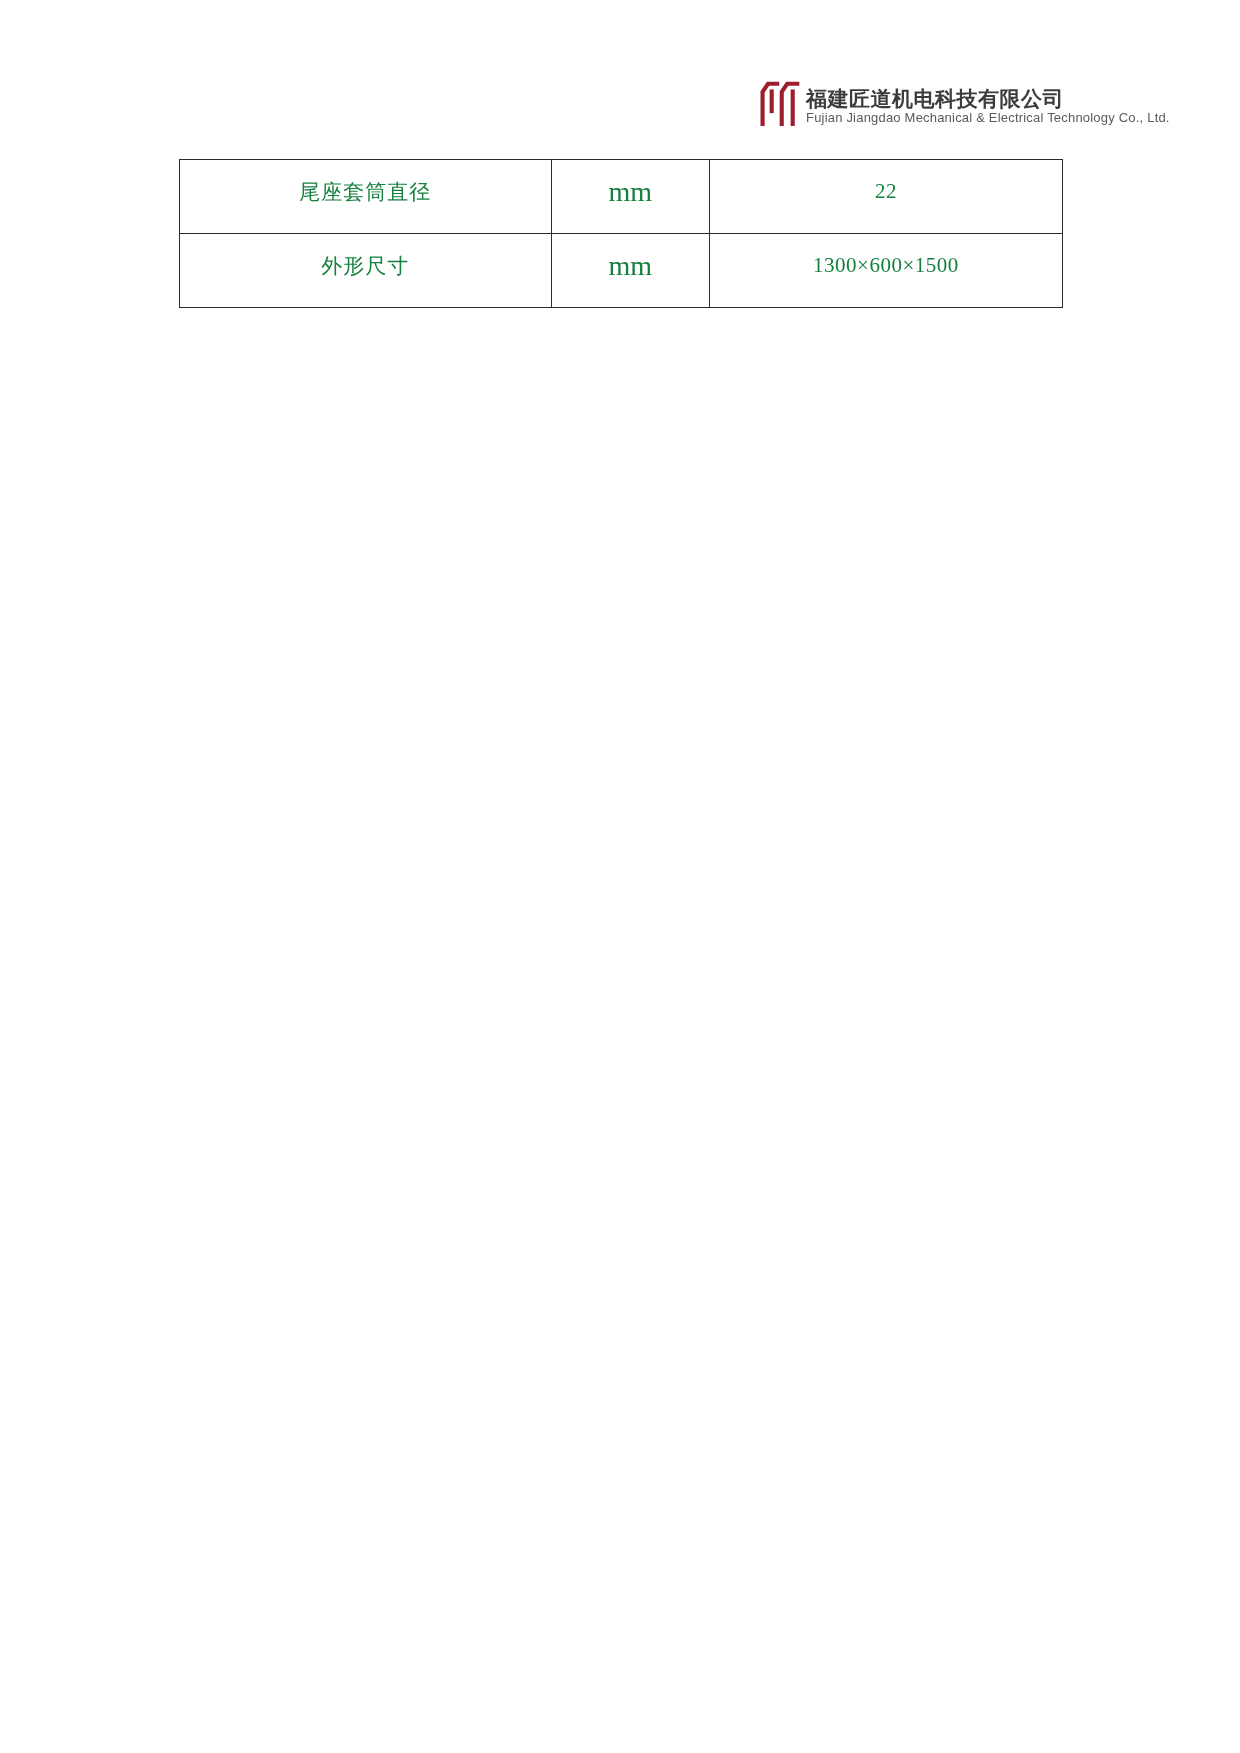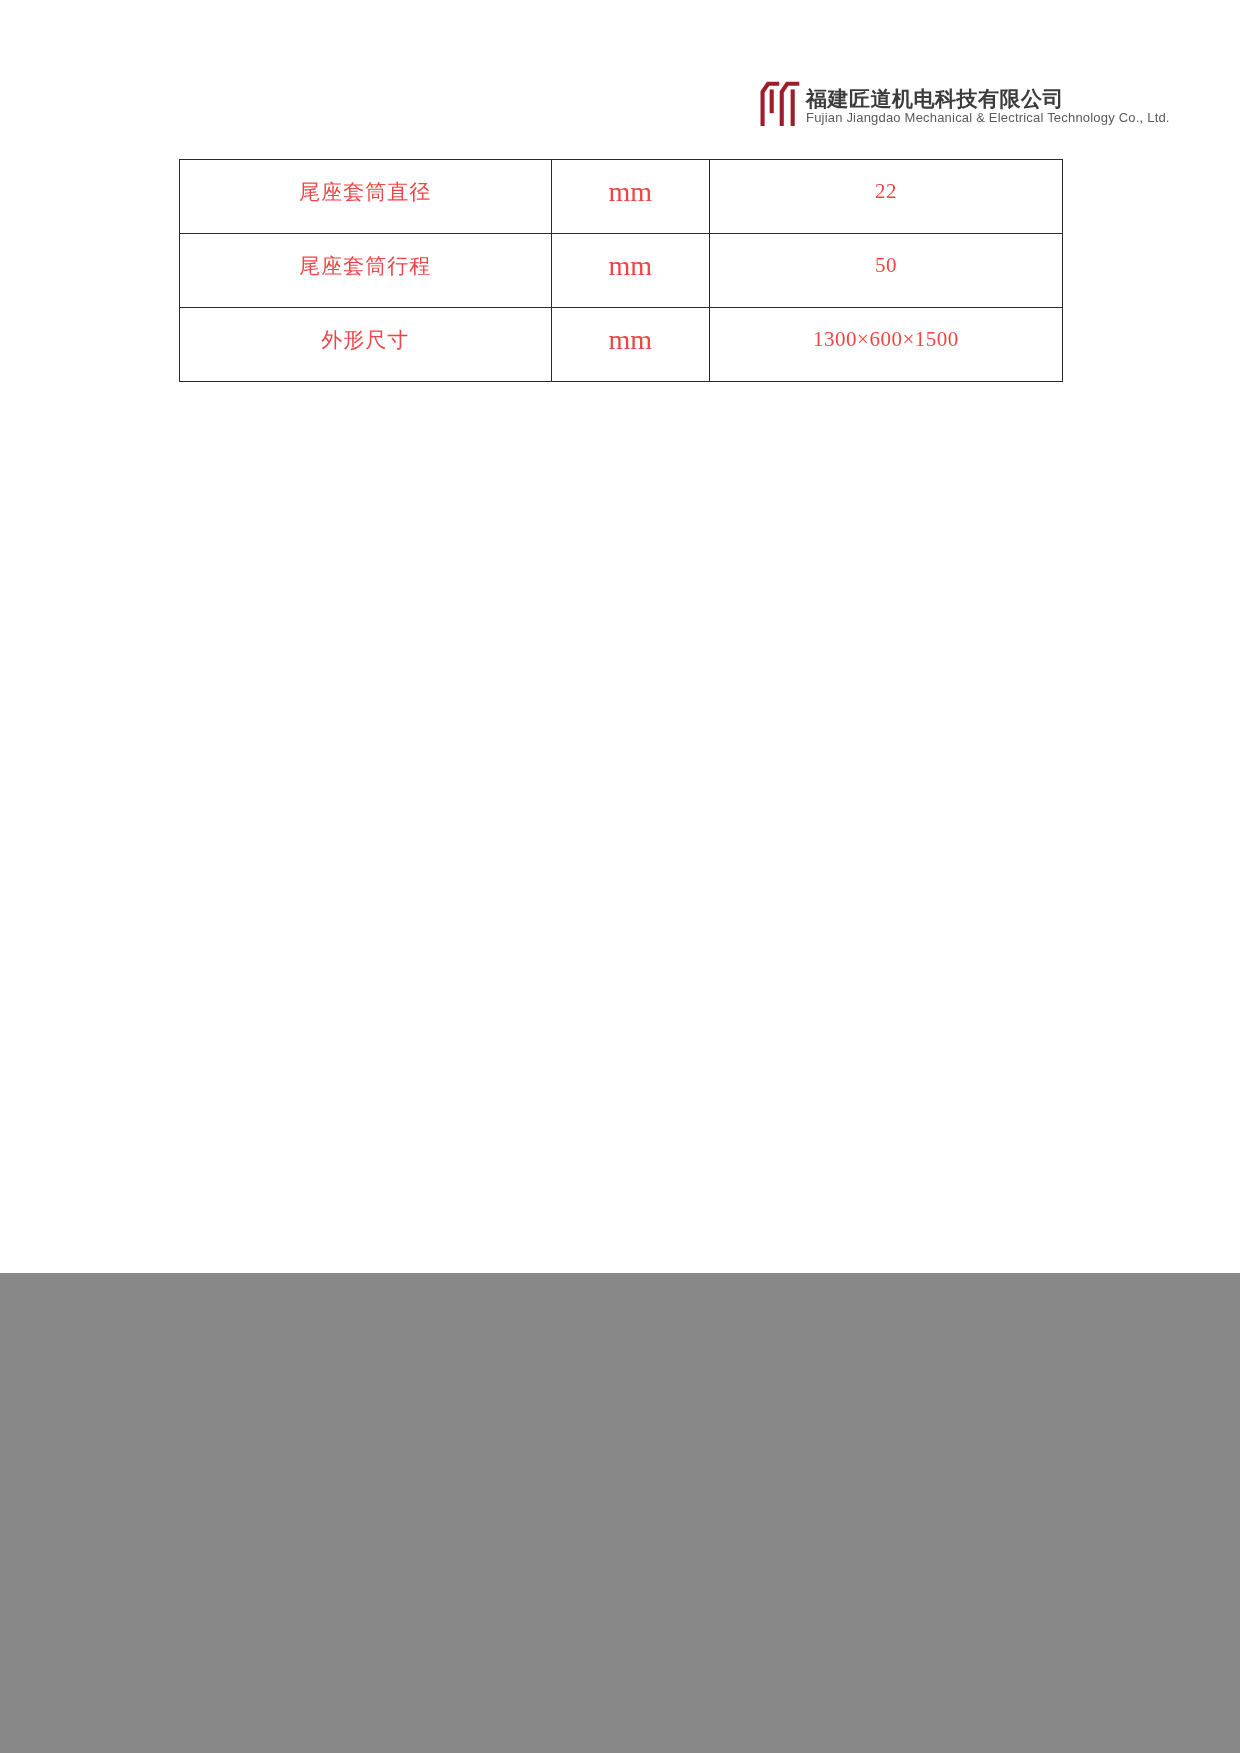--- a/index.html
+++ b/index.html
@@ -1,20 +1,20 @@
 <!DOCTYPE html>
 <html><head>
 <meta charset="utf-8">
 <style>
   * { margin: 0; padding: 0; box-sizing: border-box; }
   html, body { background: #888; }
   .page {
     position: relative;
     width: 1240px;
-    height: 1273px;
+    height: 1753px;
     background: #ffffff;
     margin: 0 auto;
     overflow: hidden;
     font-family: "Liberation Serif", "DejaVu Serif", serif;
     color: #1a1a1a;
   }
 
   
   .logo {
     position: absolute;
@@ -60,21 +60,21 @@
   .spec-table col.c-name  { width: 42.1%; }
   .spec-table col.c-unit  { width: 17.9%; }
   .spec-table col.c-value { width: 40.0%; }
   .spec-table td {
     border: 1px solid #2b2b2b;
     height: 74px;
     text-align: center;
     vertical-align: middle;
     padding: 0 4px 10px 4px;
     font-size: 21px;
-    color: #ef4444;
+    color: #15803d;
     overflow: hidden;
     white-space: nowrap;
   }
   .spec-table td.name  { letter-spacing: 1px; }
   .spec-table td.unit  { font-size: 28px; }
   .spec-table td.value { font-size: 21px; letter-spacing: 0.5px; margin-left: 26px; }
 </style>
 </head>
 <body>
 
@@ -99,25 +99,20 @@
         <col class="c-unit">
         <col class="c-value">
       </colgroup>
     <tbody>
       <tr>
         <td class="name">尾座套筒直径</td>
         <td class="unit">mm</td>
         <td class="value">22</td>
       </tr>
       <tr>
-        <td class="name">尾座套筒行程</td>
-        <td class="unit">mm</td>
-        <td class="value">50</td>
-      </tr>
-      <tr>
         <td class="name">外形尺寸</td>
         <td class="unit">mm</td>
         <td class="value">1300×600×1500</td>
       </tr>
     </tbody>
   </table>
 
 </div>
 
 </body></html>

